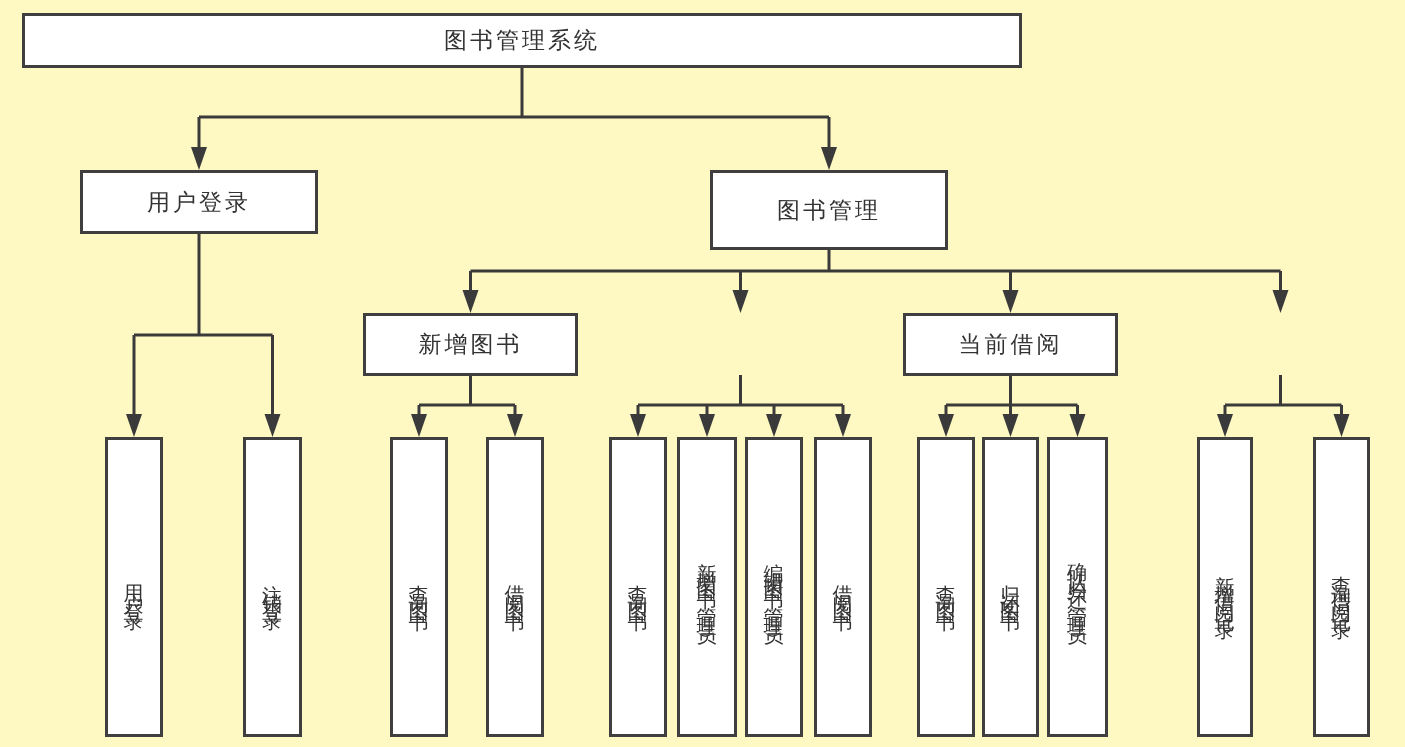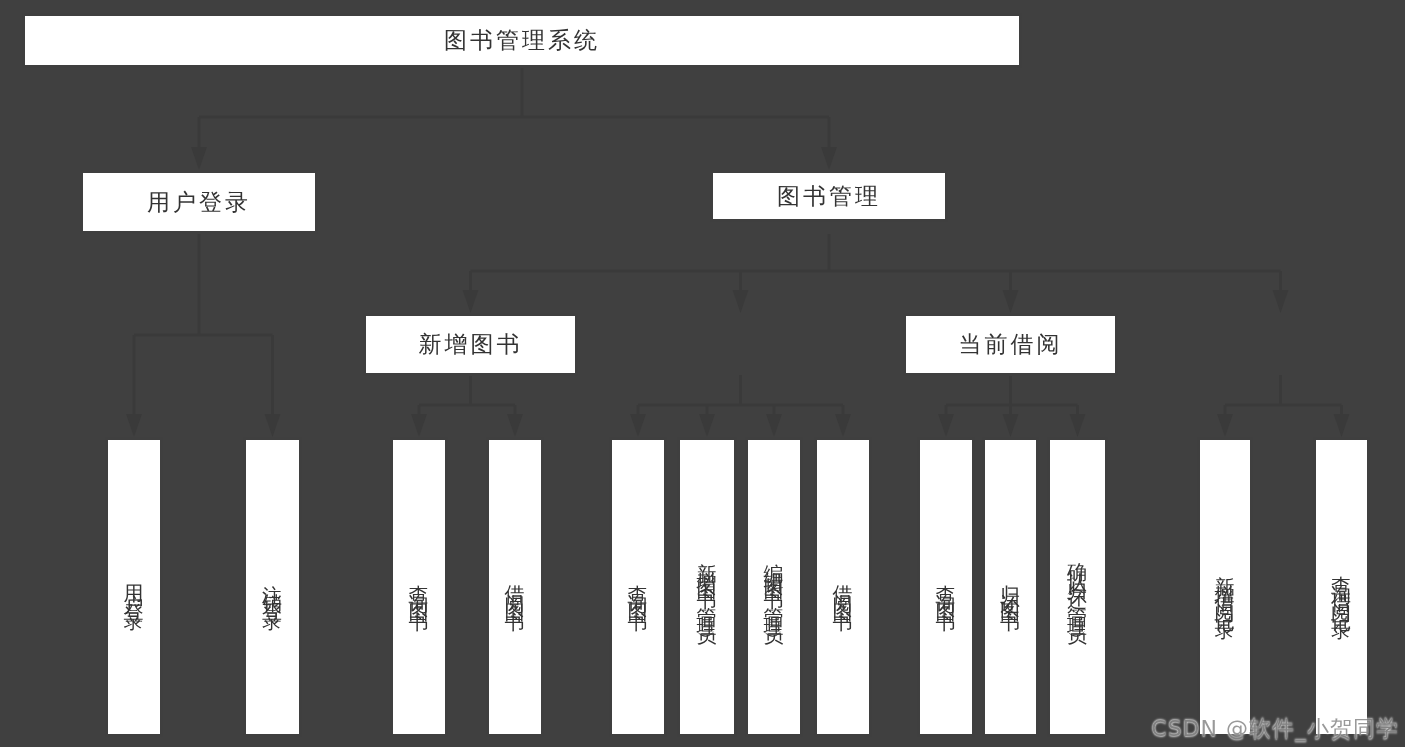--- a/index.html
+++ b/index.html
@@ -1,20 +1,20 @@
 <!DOCTYPE html>
 <html><head>
 <meta charset="utf-8">
 <style>
   html, body { margin: 0; padding: 0; background: #ffffff; }
   .canvas {
     position: relative;
     width: 1405px;
     height: 747px;
-    background: #404040;
+    background: #fef9c3;
     font-family: "DejaVu Sans", "Liberation Sans", sans-serif;
     overflow: hidden;
   }
   .edges {
     position: absolute;
     left: 0; top: 0;
     width: 1405px; height: 747px;
   }
   .box {
     position: absolute;
@@ -102,21 +102,21 @@
     </g>
   </svg>
 
   <div class="box" style="left:22px; top:13px; width:1000px; height:55px;">
     <span class="hlabel">图书管理系统</span>
   </div>
 
   <div class="box" style="left:80px; top:170px; width:238px; height:64px;">
     <span class="hlabel">用户登录</span>
   </div>
-  <div class="box" style="left:710px; top:170px; width:238px; height:52px;">
+  <div class="box" style="left:710px; top:170px; width:238px; height:80px;">
     <span class="hlabel">图书管理</span>
   </div>
 
   <div class="box" style="left:363px; top:313px; width:215px; height:63px;">
     <span class="hlabel">新增图书</span>
   </div>
   <div class="box" style="left:903px; top:313px; width:215px; height:63px;">
     <span class="hlabel">当前借阅</span>
   </div>
 
@@ -157,15 +157,14 @@
     <span class="vtext">确认归还（管理员）</span>
   </div>
 
   <div class="box leaf" style="left:1197px; width:56px;">
     <span class="vtext">新增借阅记录</span>
   </div>
   <div class="box leaf" style="left:1313px; width:57px;">
     <span class="vtext">查询借阅记录</span>
   </div>
 
-  <div class="watermark">CSDN @软件_小贺同学</div>
 
 </div>
 
 </body></html>

